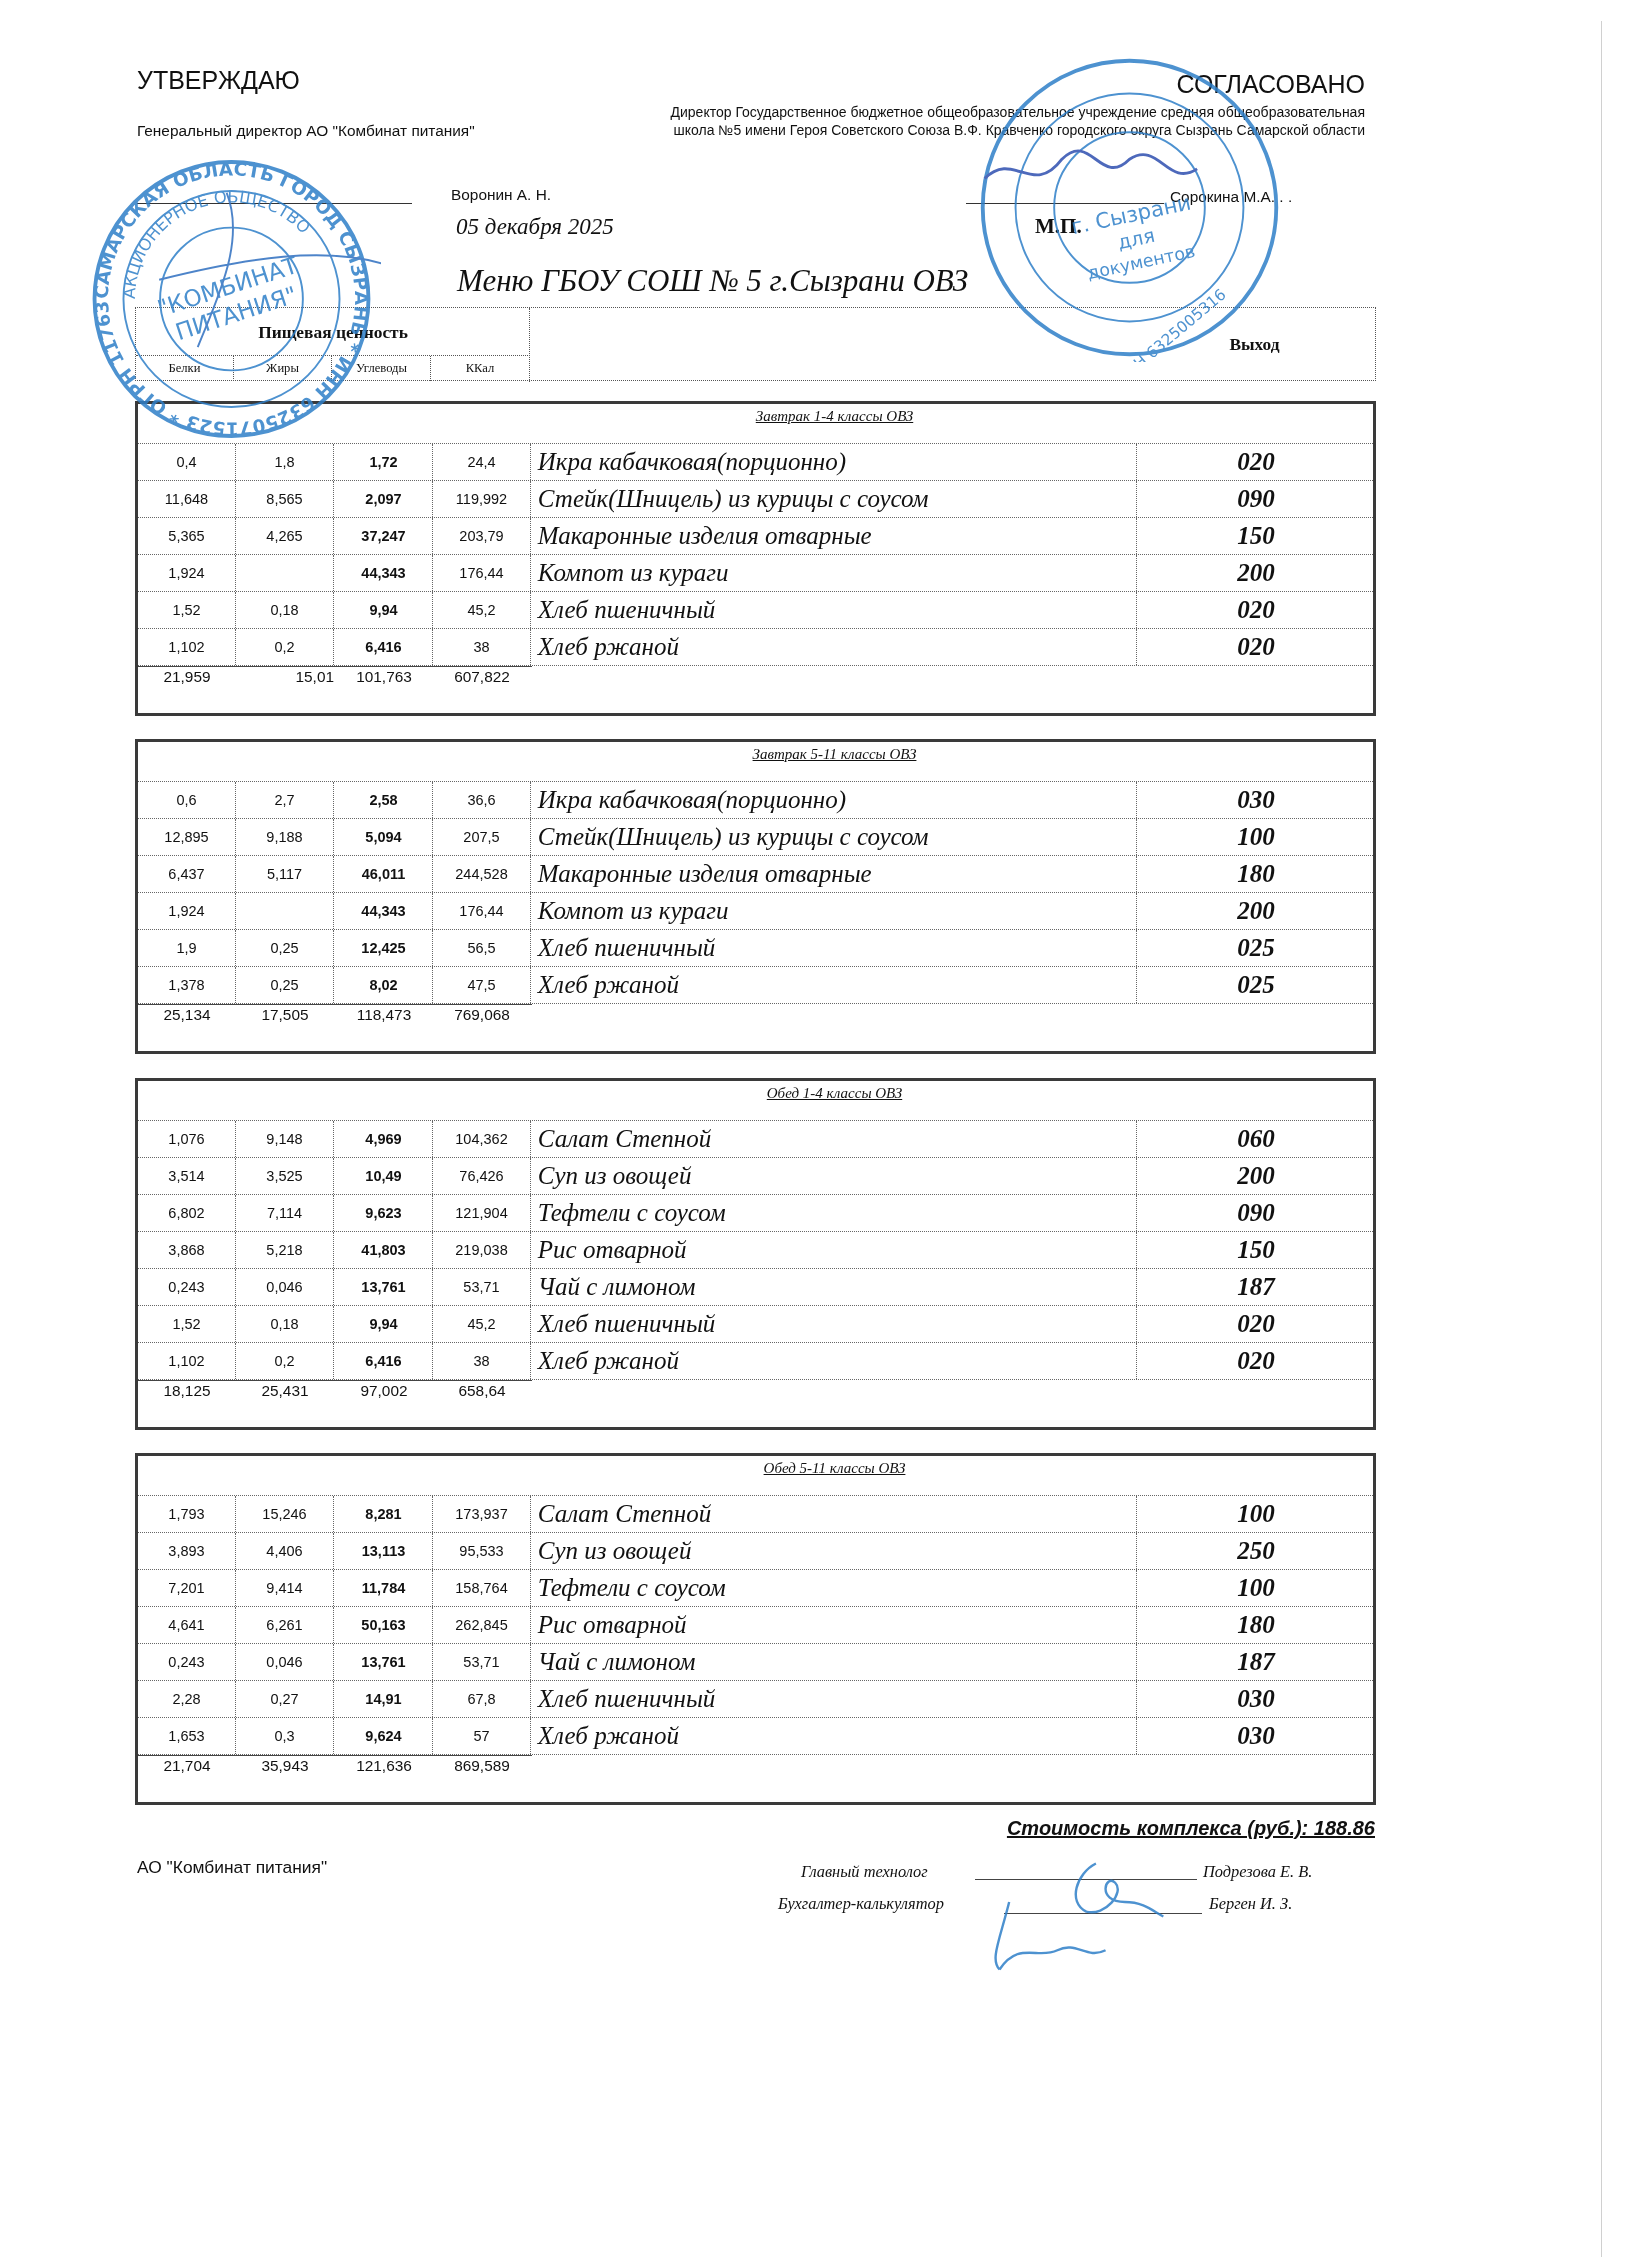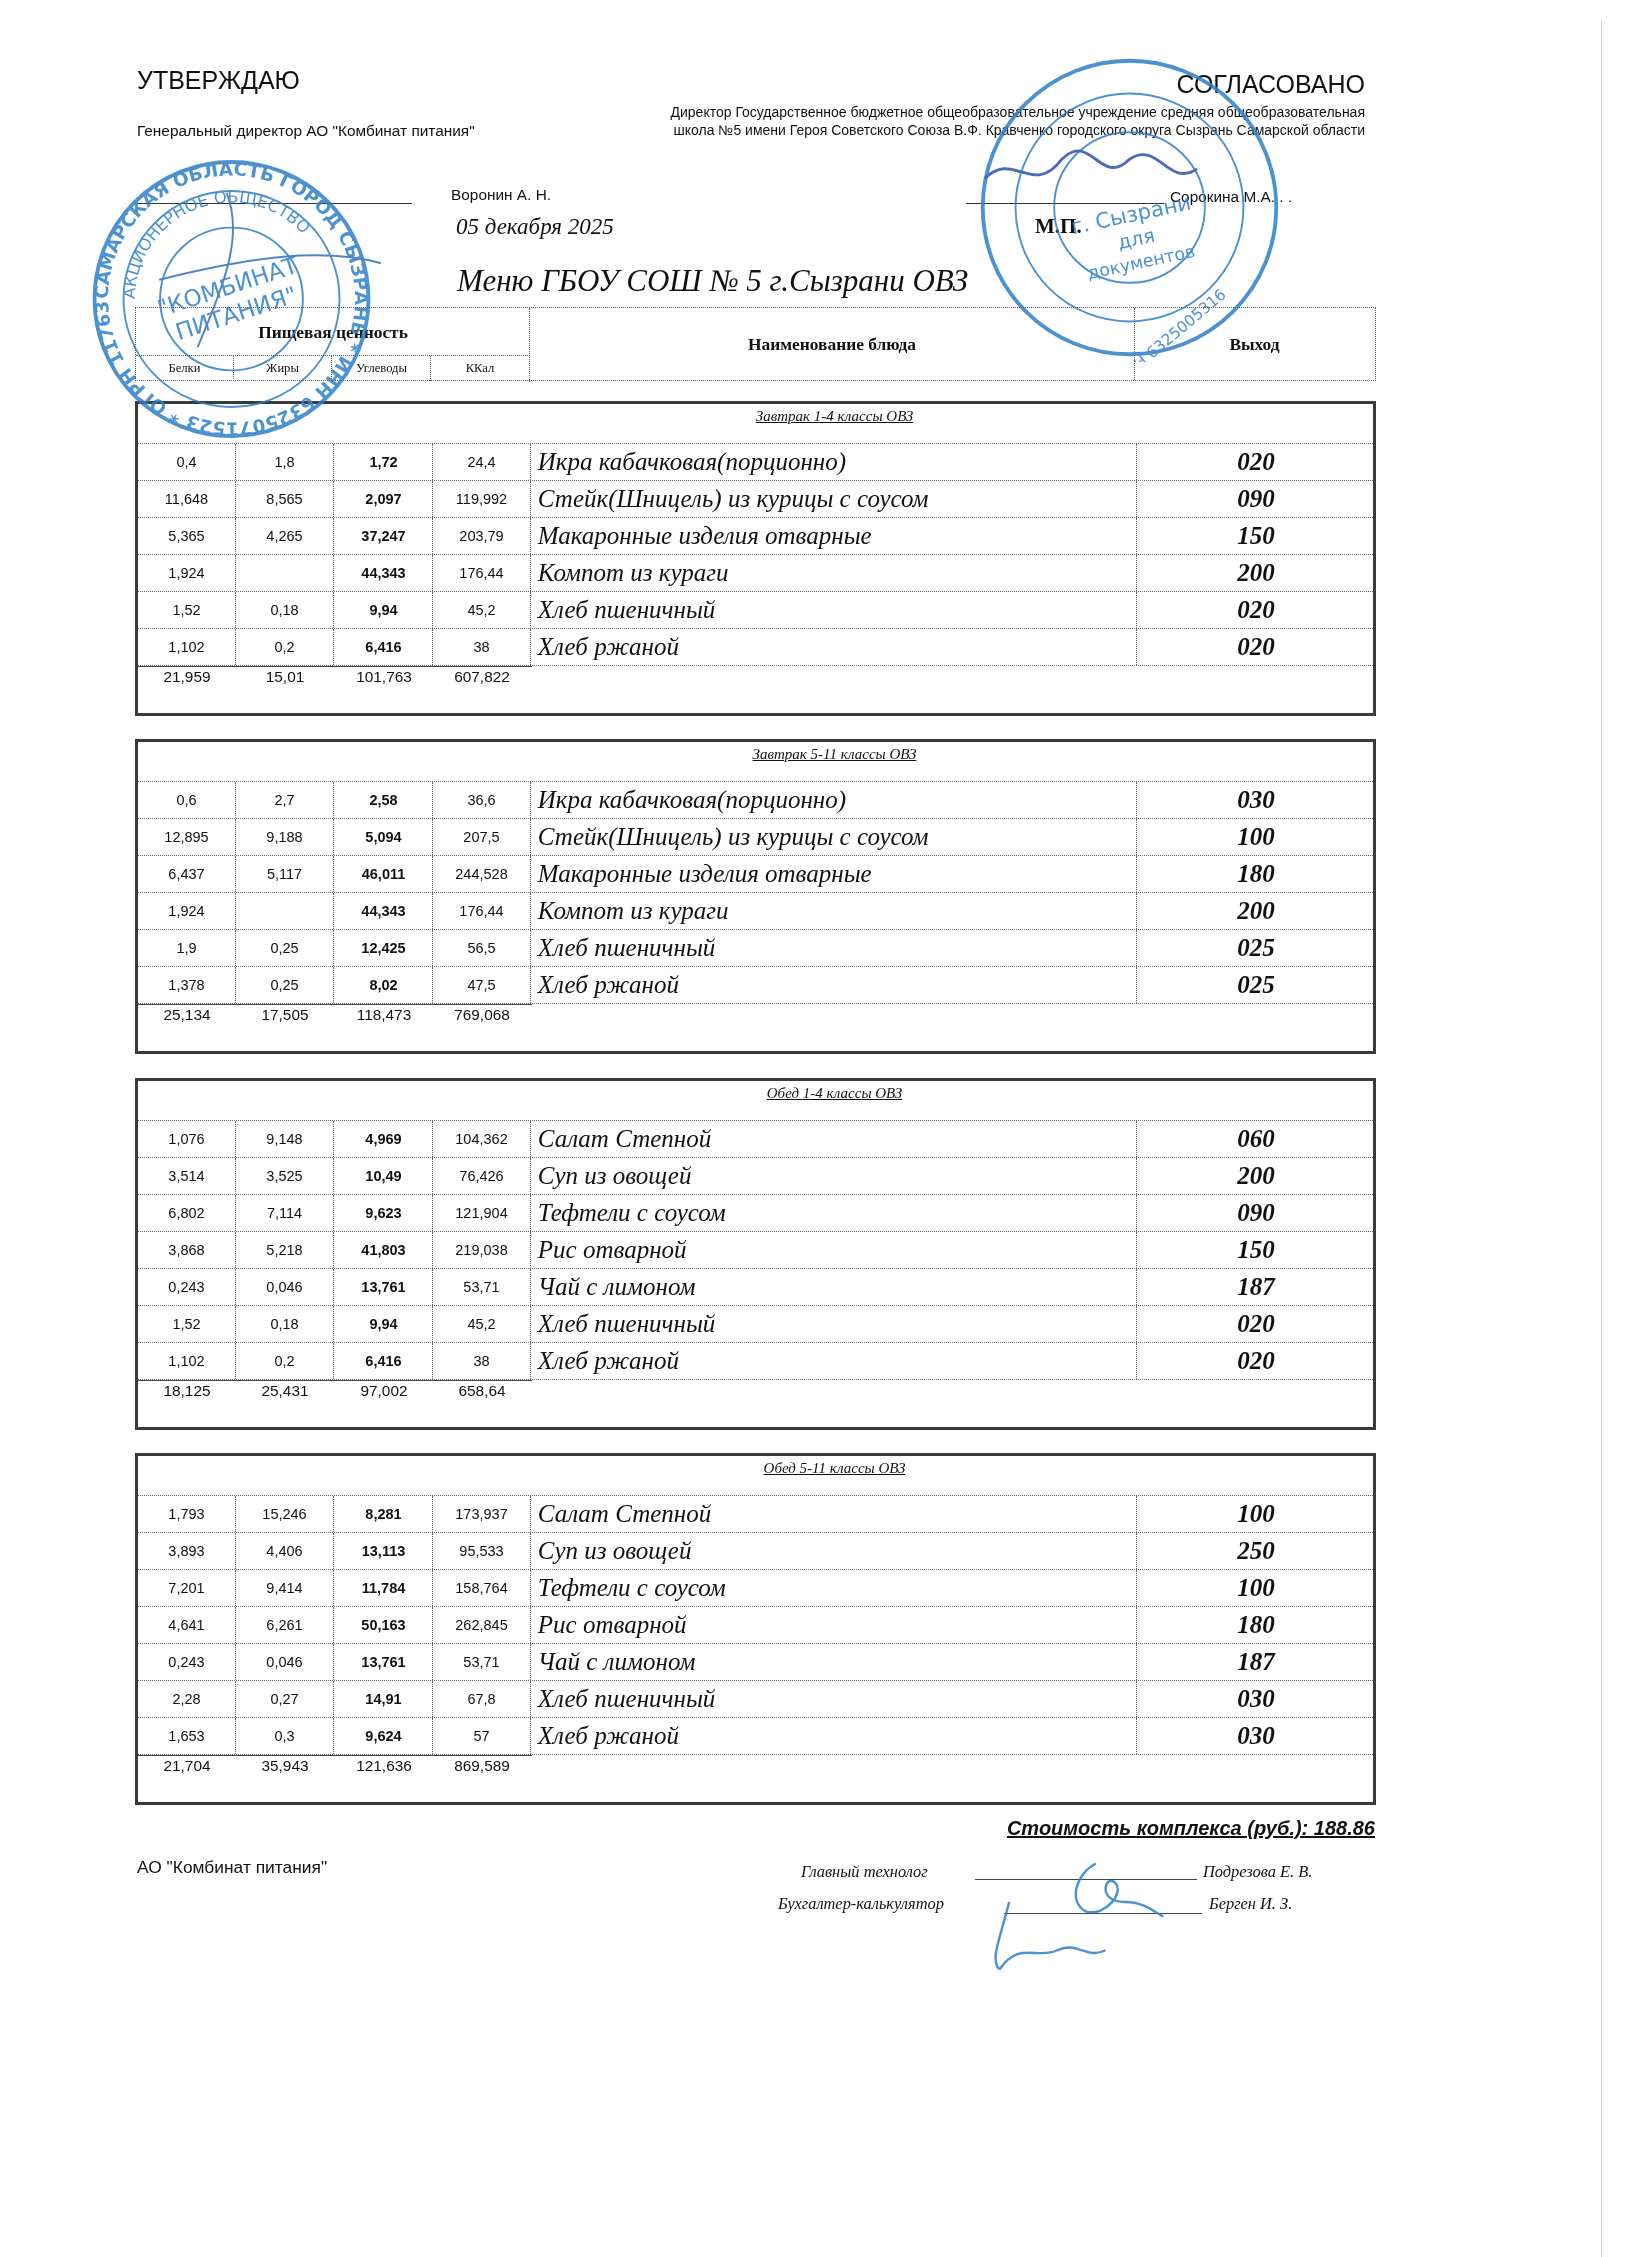--- a/index.html
+++ b/index.html
@@ -78,21 +78,20 @@
 <div id="doc-title" class="abs serif">Меню ГБОУ СОШ № 5 г.Сызрани ОВЗ</div>
 
 <div id="col-header" class="abs serif">
   <div class="nutr-group">
     <div class="nutr-title">Пищевая ценность</div>
     <div class="sub" style="left:0">Белки</div>
     <div class="sub" style="left:98px">Жиры</div>
     <div class="sub" style="left:197px">Углеводы</div>
     <div class="sub" style="left:295px;border-right:none">ККал</div>
   </div>
-  <div class="name-h">Наименование блюда</div>
   <div class="yield-h">Выход</div>
 </div>
 
 <div id="sections">
     <div class="section serif" style="top: 401px;">
       <div class="title-row">
         <div class="title">Завтрак 1-4 классы ОВЗ</div>
       </div>
       <div class="row">
         <div class="c sans c0">0,4</div>
@@ -137,21 +136,21 @@
       <div class="row last">
         <div class="c sans c0">1,102</div>
         <div class="c sans c1">0,2</div>
         <div class="c sans c2">6,416</div>
         <div class="c sans c3">38</div>
         <div class="dish">Хлеб ржаной</div>
         <div class="yield">020</div>
       </div>
       <div class="total-row sans">
         <div class="t" style="left: 0px;">21,959</div>
-        <div class="t" style="left: 98px;">15,01</div>
+        <div class="t" style="left: 98px; text-align: right;">15,01</div>
         <div class="t" style="left: 197px;">101,763</div>
         <div class="t" style="left: 295px;">607,822</div>
       </div>
       <div style="height: 25px;"></div>
     </div>
     <div class="section serif" style="top: 739px;">
       <div class="title-row">
         <div class="title">Завтрак 5-11 классы ОВЗ</div>
       </div>
       <div class="row">

